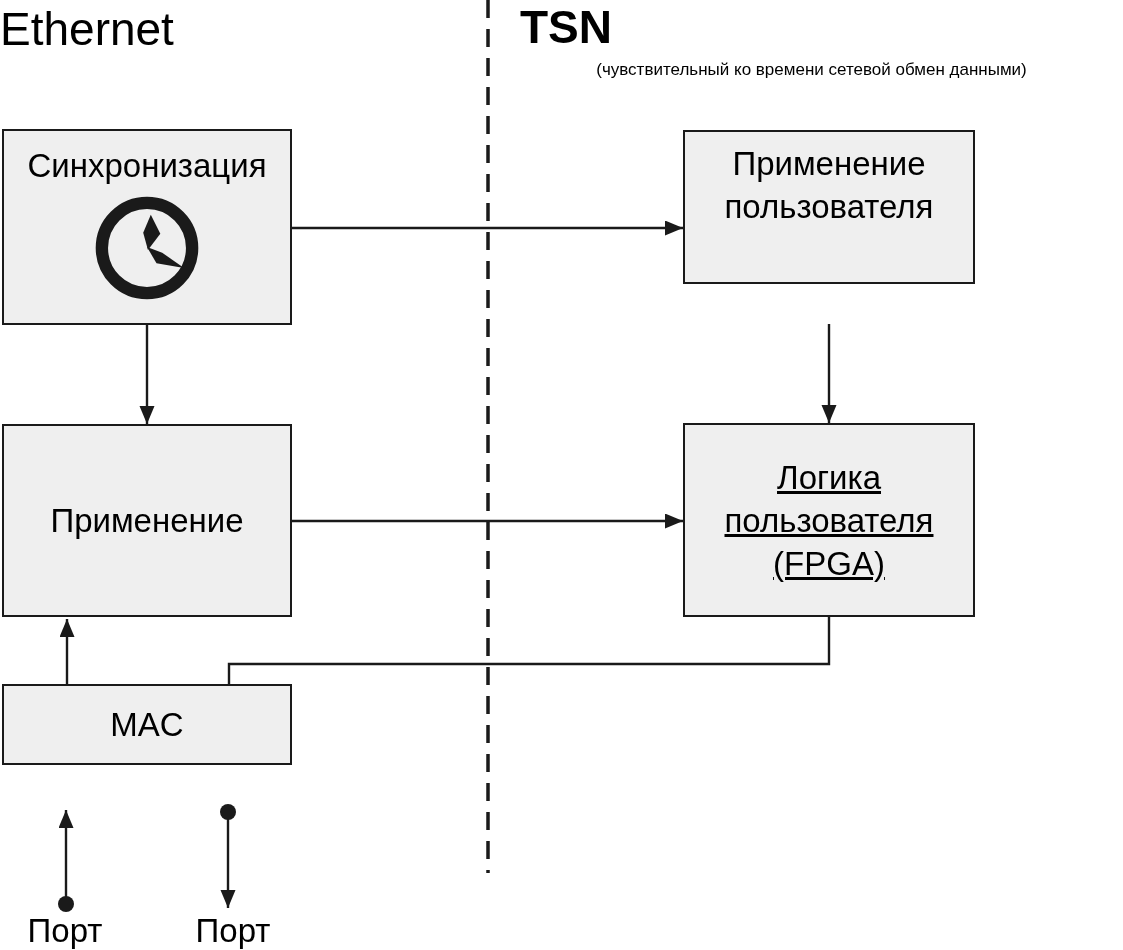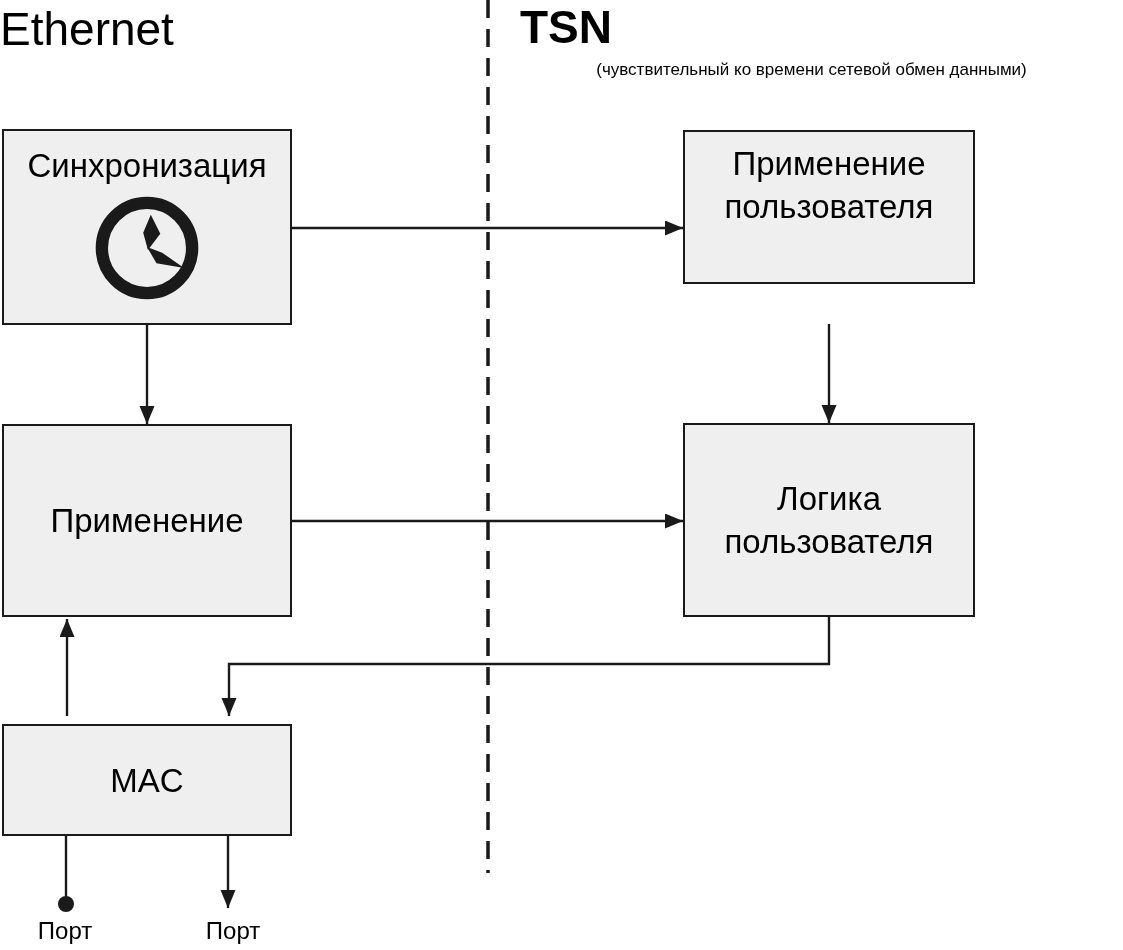--- a/index.html
+++ b/index.html
@@ -52,33 +52,33 @@
     flex-direction: column;
     align-items: center;
     font-size: 33px;
     line-height: 43px;
     text-align: right;
     color: var(--text);
   }
   .box .box-label { display: block; }
   .box-sync      { left: 2px;   top: 129px; width: 290px; height: 196px; padding-top: 13px; }
   .box-switching { left: 2px;   top: 424px; width: 290px; height: 193px; justify-content: center; }
-  .box-mac       { left: 2px;   top: 724px; width: 290px; height: 112px;  justify-content: center; }
+  .box-mac       { left: 2px;   top: 684px; width: 290px; height: 81px;  justify-content: center; }
   .box-user-app  { left: 683px; top: 130px; width: 292px; height: 154px; padding-top: 10px; }
-  .box-user-logic{ left: 683px; top: 423px; width: 292px; height: 194px; justify-content: center; }
+  .box-user-logic{ left: 683px; top: 423px; width: 292px; height: 194px; justify-content: center; text-decoration: underline; }
   .clock {
     width: 114px; height: 114px;
     margin-top: 4px;
     flex: 0 0 auto;
   }
   .port-label {
     position: absolute;
     top: 911px;
     width: 130px;
-    font-size: 24px;
+    font-size: 33px;
     line-height: 40px;
     text-align: center;
     white-space: nowrap;
     color: var(--text);
   }
   .port-label.left  { left: 0px; }
   .port-label.right { left: 168px; }
 </style>
 </head>
 <body>
@@ -135,18 +135,19 @@
   </div>
 
   <div class="box box-user-app">
     <span class="box-label">Применение</span>
     <span class="box-label">пользователя</span>
   </div>
 
   <div class="box box-user-logic">
     <span class="box-label">Логика</span>
     <span class="box-label">пользователя</span>
+    <span class="box-label">(FPGA)</span>
   </div>
 
   <div class="port-label left">Порт</div>
   <div class="port-label right">Порт</div>
 
 </div>
 
 </body></html>

